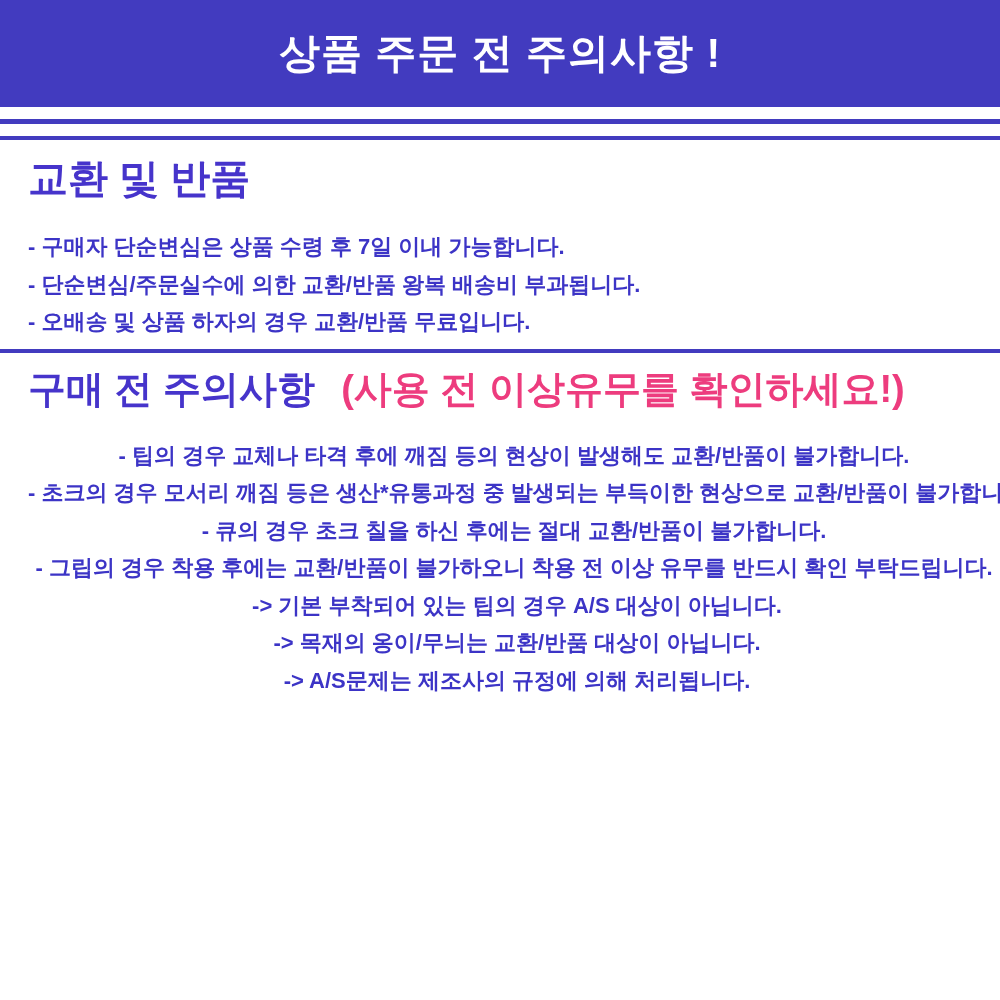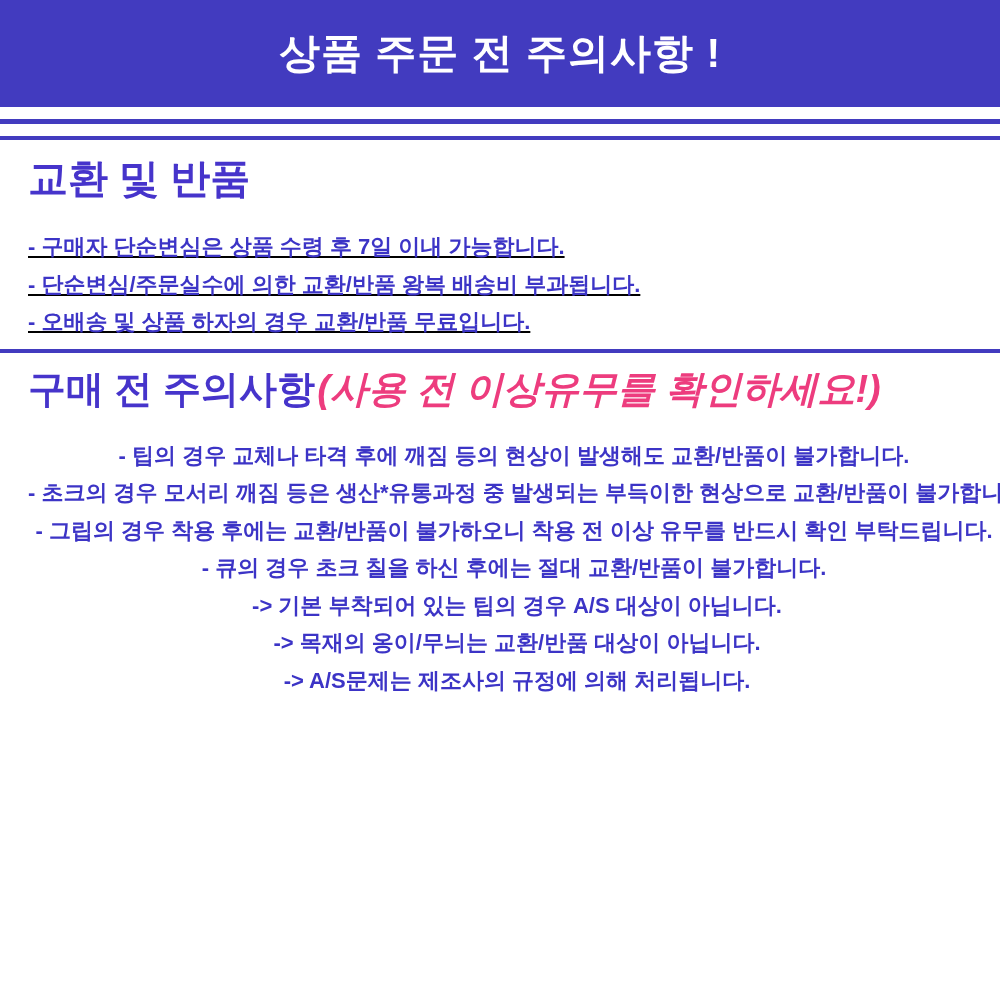--- a/index.html
+++ b/index.html
@@ -43,28 +43,27 @@
     color: var(--heading, #4634CB);
     font-size: 40px;
     line-height: 48px;
     white-space: nowrap;
   }
   .h1s { margin-top: 8px; }
   .h2s { margin-top: 14px; }
   .h3s { margin-top: 10px; font-size: 38px; line-height: 52px; }
   .heading-highlight {
     color: var(--highlight, #ED3C7E);
-    margin-left: 2px;
-    font-style: italic;
+    margin-left: 26px;
   }
   ul.notice-list {
     list-style: none;
   }
   .ul1 { margin-top: 14px; }
-  .ul2 { margin-top: 26px; text-decoration: underline; }
+  .ul2 { margin-top: 26px; }
   .ul3 { margin-top: 22px; text-align: center; }
   ul.notice-list li {
     color: var(--body-text, #3C34C6);
     font-size: 22px;
     line-height: 37.5px;
     white-space: nowrap;
   }
   ul.notice-list li.arrow { padding-left: 6px; }
 </style>
 </head>
@@ -90,21 +89,21 @@
     </ul>
   </div>
 
   <div class="divider d3"></div>
 
   <div class="section">
     <h3 class="section-heading h3s"><span>구매 전 주의사항</span><span class="heading-highlight">(사용 전 이상유무를 확인하세요!)</span></h3>
     <ul class="notice-list ul3">
       <li>- 팁의 경우 교체나 타격 후에 깨짐 등의 현상이 발생해도 교환/반품이 불가합니다.</li>
       <li>- 초크의 경우 모서리 깨짐 등은 생산*유통과정 중 발생되는 부득이한 현상으로 교환/반품이 불가합니다.</li>
+      <li>- 큐의 경우 초크 칠을 하신 후에는 절대 교환/반품이 불가합니다.</li>
       <li>- 그립의 경우 착용 후에는 교환/반품이 불가하오니 착용 전 이상 유무를 반드시 확인 부탁드립니다.</li>
-      <li>- 큐의 경우 초크 칠을 하신 후에는 절대 교환/반품이 불가합니다.</li>
       <li class="arrow">-&gt; 기본 부착되어 있는 팁의 경우 A/S 대상이 아닙니다.</li>
       <li class="arrow">-&gt; 목재의 옹이/무늬는 교환/반품 대상이 아닙니다.</li>
       <li class="arrow">-&gt; A/S문제는 제조사의 규정에 의해 처리됩니다.</li>
     </ul>
   </div>
 
 </div>
 
 </body></html>

